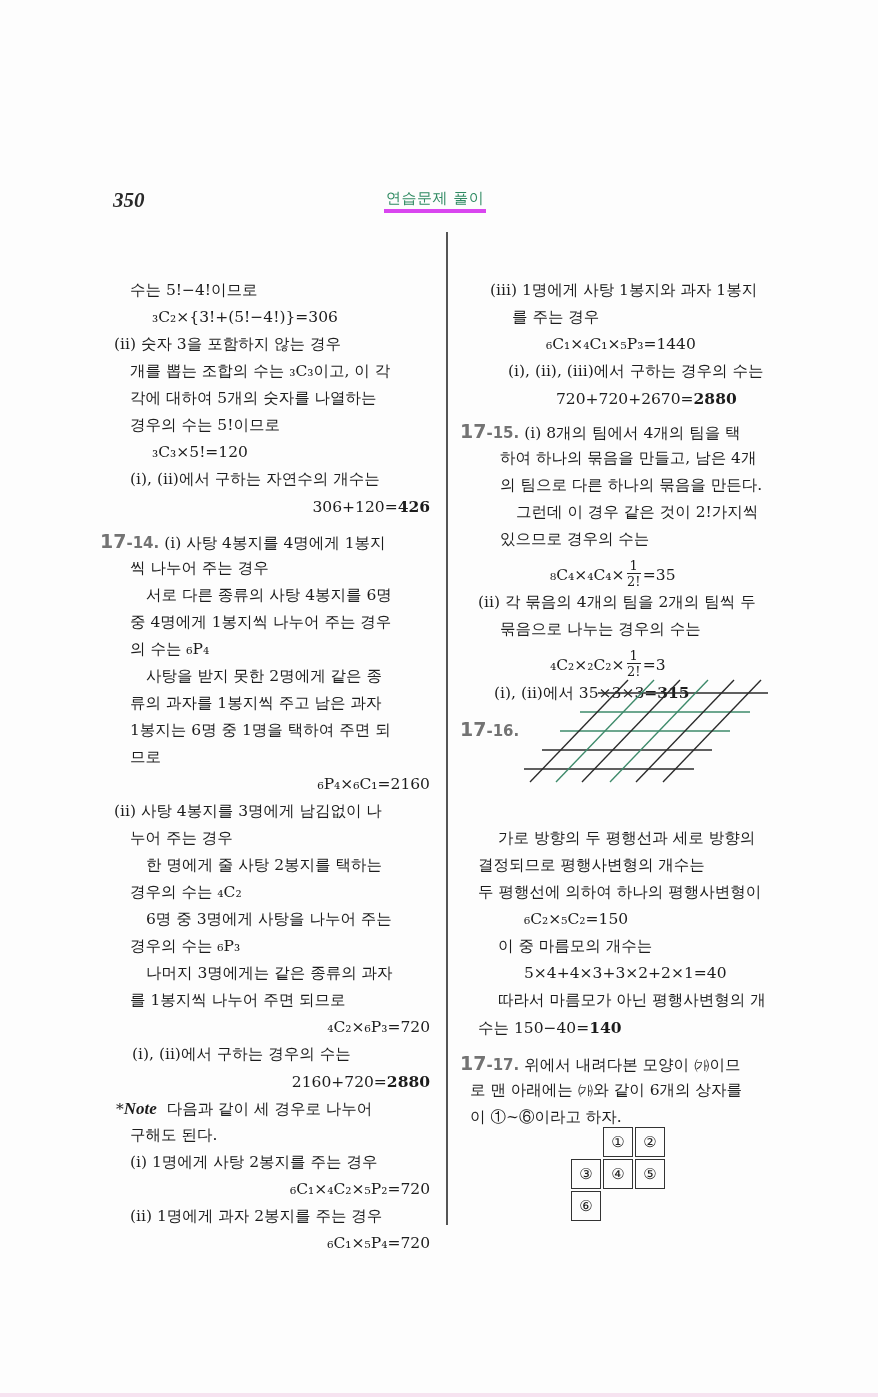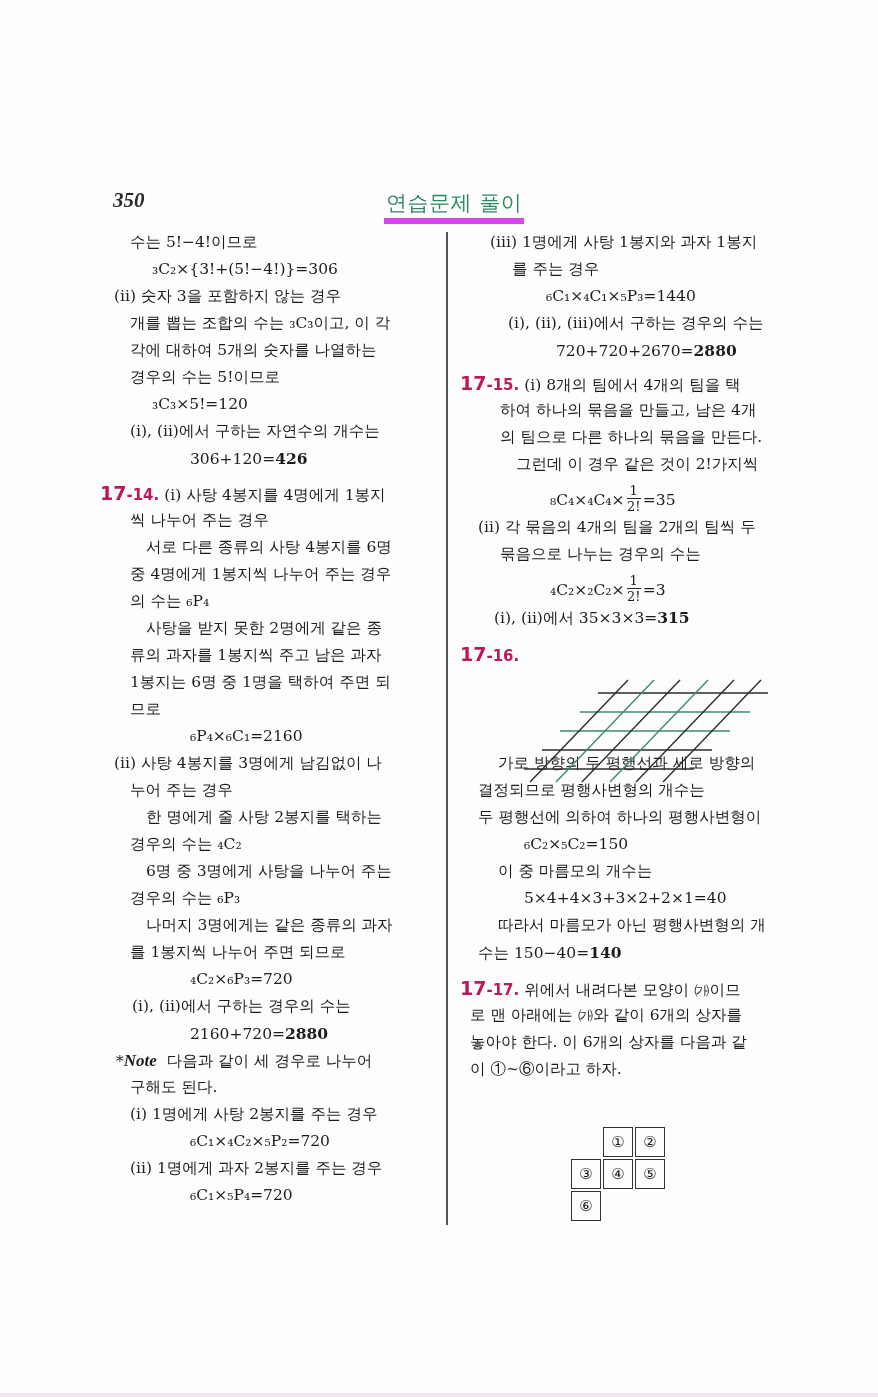--- a/index.html
+++ b/index.html
@@ -7,38 +7,38 @@
     width: 878px; height: 1397px; background: #fdfdfd; position: relative; overflow: hidden;
     font-family: "DejaVu Serif", "Liberation Serif", serif; color: #1c1c1c;
   }
   .bottom-strip { position: absolute; left: 0; right: 0; bottom: 0; height: 4px; background: #f6e3f0; }
   .page-num {
     position: absolute; left: 113px; top: 188px; font-family: "Liberation Serif", serif;
     font-weight: bold; font-style: italic; font-size: 21px; color: #2a2a2a;
   }
   .running-head {
     position: absolute; left: 384px; top: 189px; font-family: "DejaVu Sans", sans-serif;
-    font-size: 21px; color: #2f8a62; border-bottom: 6px solid #d946ef; padding: 0 2px 1px 2px;
+    font-size: 15px; color: #2f8a62; border-bottom: 4px solid #d946ef; padding: 0 2px 1px 2px;
     letter-spacing: 0.5px;
   }
   .divider { position: absolute; left: 446px; top: 232px; width: 1.5px; height: 993px; background: #555; }
-  .col { position: absolute; font-size: 15.5px; line-height: 27px; }
+  .col { position: absolute; font-size: 15.5px; line-height: 27px; margin-top: 48px; }
   .col-left { left: 100px; top: 229px; width: 330px; }
   .col-right { left: 460px; top: 229px; width: 335px; }
   .line { white-space: nowrap; height: 27px; }
   .l1 { padding-left: 30px; }
   .l2 { padding-left: 14px; }
   .l3 { padding-left: 36px; }
   .l4 { padding-left: 52px; }
   .l6 { padding-left: 34px; }
-  .l7 { padding-left: 90px; }
+  .l7 { padding-left: 90px; text-align: right; }
   .l8 { padding-left: 60px; }
   .bold { font-weight: bold; }
   .prob {
-    font-family: "DejaVu Sans", sans-serif; font-weight: bold; color: #be185d; font-size: 19px;
+    font-family: "DejaVu Sans", sans-serif; font-weight: bold; color: #737373; font-size: 19px;
   }
   .prob small { font-size: 15px; }
   .note { font-style: italic; font-weight: bold; font-family: "Liberation Serif", serif; font-size: 17px; }
   .gap { height: 8px; }
   .diagram { position: absolute; left: 520px; top: 672px; width: 260px; height: 115px; }
   .boxes { position: absolute; left: 571px; top: 1127px; }
   .box {
     position: absolute; width: 30px; height: 30px; border: 1.3px solid #333; box-sizing: border-box;
     display: flex; align-items: center; justify-content: center; font-size: 15px; background: #fdfdfd;
   }
@@ -94,20 +94,21 @@
   <div class="line" style="padding-left:30px">(iii) 1명에게 사탕 1봉지와 과자 1봉지</div>
   <div class="line" style="padding-left:52px">를 주는 경우</div>
   <div class="line" style="padding-left:86px">₆C₁×₄C₁×₅P₃=1440</div>
   <div class="line" style="padding-left:48px">(i), (ii), (iii)에서 구하는 경우의 수는</div>
   <div class="line" style="padding-left:96px"><span>720+720+2670=</span><span class="bold">2880</span></div>
   <div class="gap" style="height:6px"></div>
   <div class="line" style="padding-left:0"><span class="prob"><span>17</span><small>-15.</small></span> <span>(i) 8개의 팀에서 4개의 팀을 택</span></div>
   <div class="line" style="padding-left:40px">하여 하나의 묶음을 만들고, 남은 4개</div>
   <div class="line" style="padding-left:40px">의 팀으로 다른 하나의 묶음을 만든다.</div>
   <div class="line" style="padding-left:56px">그런데 이 경우 같은 것이 2!가지씩</div>
+  <div class="line" style="padding-left:40px">있으므로 경우의 수는</div>
   <div class="line" style="padding-left:90px;height:36px;display:flex;align-items:flex-end">
     <span>₈C₄×₄C₄×</span>
     <span style="display:inline-flex;flex-direction:column;align-items:center;font-size:13px;line-height:15px;margin:0 2px">
       <span style="border-bottom:1px solid #222;padding:0 3px">1</span>
       <span>2!</span>
     </span>
     <span>=35</span>
   </div>
   <div class="line" style="padding-left:18px">(ii) 각 묶음의 4개의 팀을 2개의 팀씩 두</div>
   <div class="line" style="padding-left:40px">묶음으로 나누는 경우의 수는</div>
@@ -125,21 +126,20 @@
   <div class="line" style="padding-left:38px">가로 방향의 두 평행선과 세로 방향의</div>
   <div class="line" style="padding-left:18px">결정되므로 평행사변형의 개수는</div>
   <div class="line" style="padding-left:18px">두 평행선에 의하여 하나의 평행사변형이</div>
   <div class="line" style="padding-left:64px">₆C₂×₅C₂=150</div>
   <div class="line" style="padding-left:38px">이 중 마름모의 개수는</div>
   <div class="line" style="padding-left:64px">5×4+4×3+3×2+2×1=40</div>
   <div class="line" style="padding-left:38px">따라서 마름모가 아닌 평행사변형의 개</div>
   <div class="line" style="padding-left:18px"><span>수는   150−40=</span><span class="bold">140</span></div>
   <div class="line" style="padding-left:0;margin-top:9px"><span class="prob"><span>17</span><small>-17.</small></span> <span>위에서 내려다본 모양이 ㈎이므</span></div>
   <div class="line" style="padding-left:10px">로 맨 아래에는 ㈎와 같이 6개의 상자를</div>
-  <div class="line" style="padding-left:10px">놓아야 한다. 이 6개의 상자를 다음과 같</div>
   <div class="line" style="padding-left:10px">이 ①~⑥이라고 하자.</div>
 </div>
 
 <svg class="diagram" viewBox="0 0 260 115" width="260" height="115">
   <g stroke-width="1.4" fill="none">
     <line x1="78" y1="21" x2="248" y2="21" stroke="#2b2b2b"></line>
     <line x1="60" y1="40" x2="230" y2="40" stroke="#3d8a6a"></line>
     <line x1="40" y1="59" x2="210" y2="59" stroke="#3d8a6a"></line>
     <line x1="22" y1="78" x2="192" y2="78" stroke="#2b2b2b"></line>
     <line x1="4" y1="97" x2="174" y2="97" stroke="#2b2b2b"></line>

